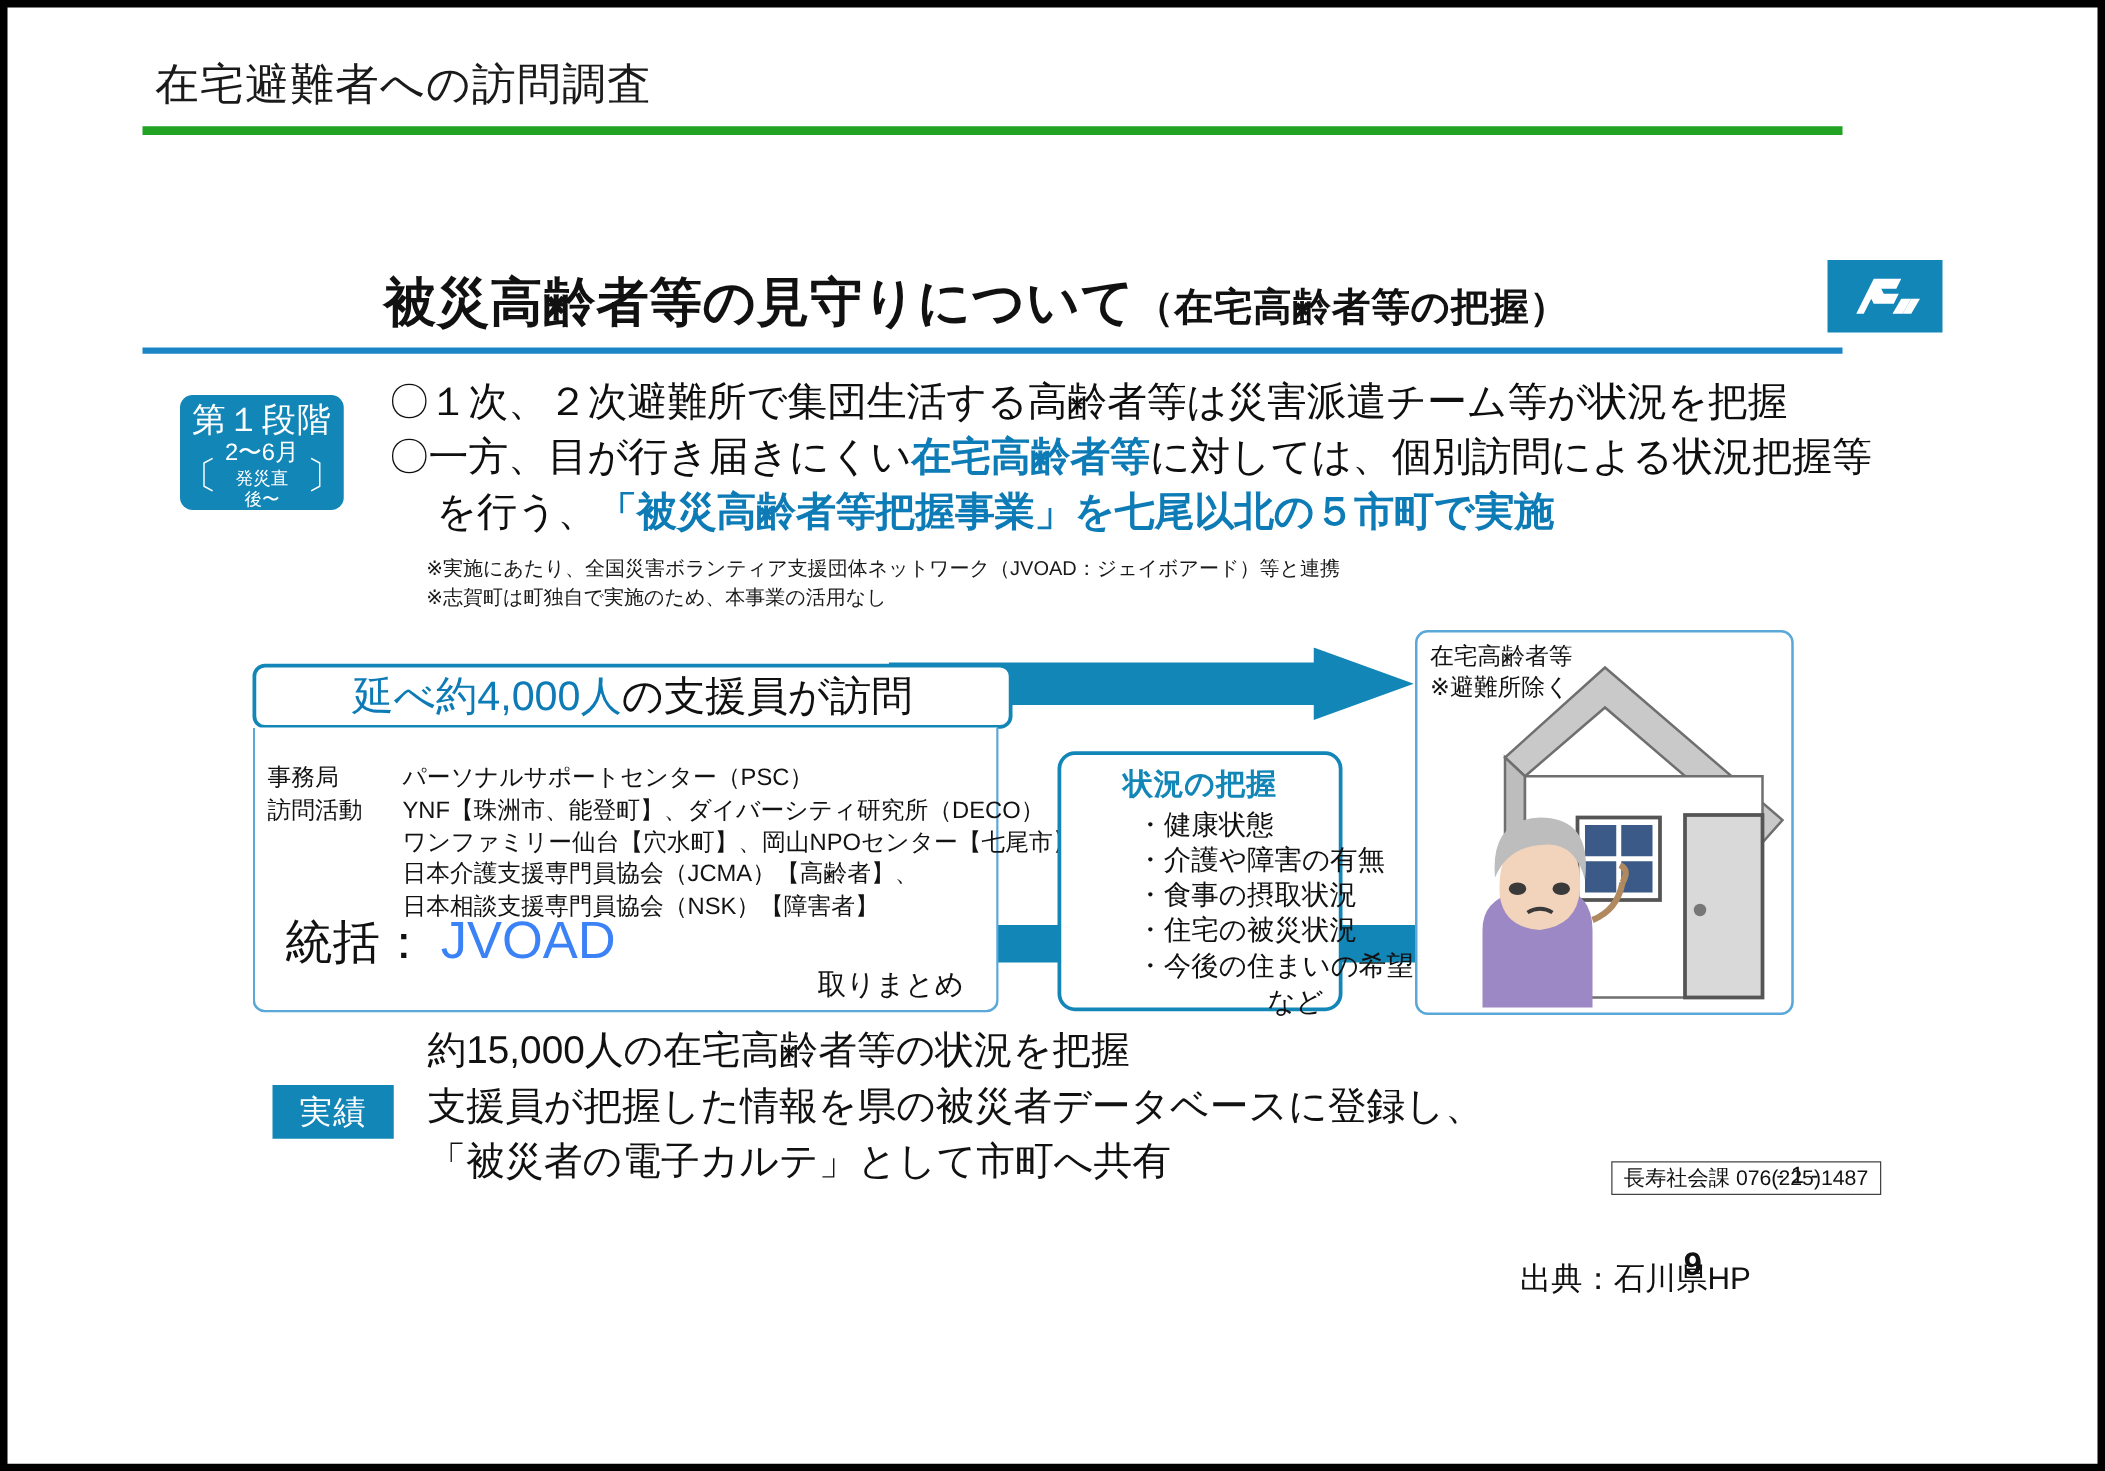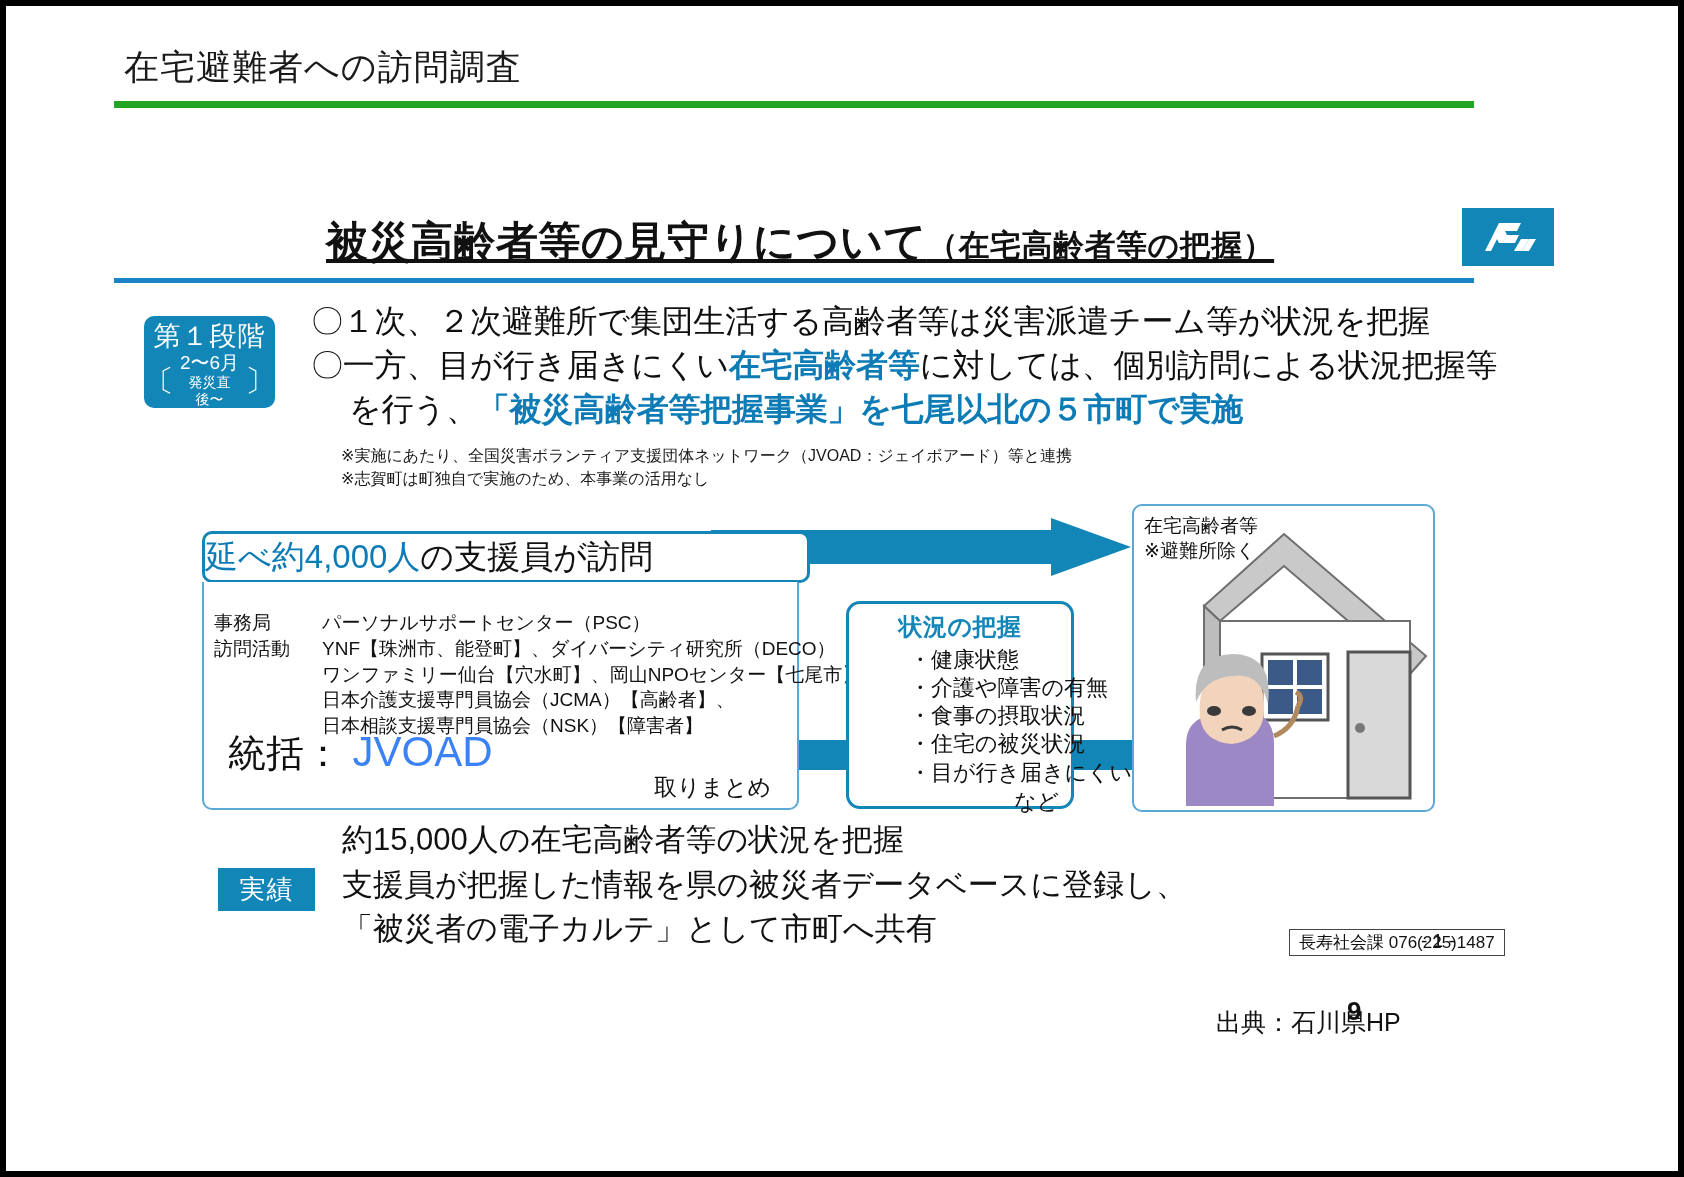--- a/index.html
+++ b/index.html
@@ -22,23 +22,23 @@
     font-size: 35px; color: #1a1a1a; letter-spacing: 1px;
     font-weight: 400;
   }
   .hdr-rule {
     position: absolute; left: 108px; top: 95px;
     width: 1360px; height: 7px; background: #22a324;
   }
 
   
   .main-title {
-    position: absolute; left: 320px; top: 208px;
+    position: absolute; left: 301px; top: 208px;
     font-size: 42px; font-weight: 700; color: #111111;
-    white-space: nowrap; letter-spacing: 0.5px; text-decoration: underline;
+    white-space: nowrap; letter-spacing: 0.5px;
   }
   .main-title .sub {
     font-size: 31px; font-weight: 700;
   }
   .logo-box {
     position: absolute; left: 1456px; top: 202px;
     width: 92px; height: 58px; background: #1386b8;
     display: flex; align-items: center; justify-content: center;
   }
   .logo-box svg { display:block; }
@@ -82,21 +82,21 @@
     position: absolute; left: 498px; top: 718px;
     width: 640px; height: 62px;
   }
 
   
   .headline-box {
     position: absolute; left: 196px; top: 525px;
     width: 608px; height: 52px;
     border: 3px solid #1386b8; border-radius: 10px;
     background: #ffffff;
-    display: flex; align-items: center; 
+    display: flex; align-items: center; justify-content: center;
     white-space: nowrap;
   }
   .headline-box .t { font-size: 33px; color: #111; }
   .headline-box .t .accent { color: #0d7bb5; }
 
   
   .org-panel {
     position: absolute; left: 196px; top: 576px;
     width: 597px; height: 228px;
     border: 2px solid #5aa8d8; border-top: none;
@@ -254,21 +254,21 @@
   </div>
   <div class="torimatome">取りまとめ</div>
 
   <div class="status-box">
     <div class="status-title">状況の把握</div>
     <ul class="status-list">
       <li>・健康状態</li>
       <li>・介護や障害の有無</li>
       <li>・食事の摂取状況</li>
       <li>・住宅の被災状況</li>
-      <li>・目が行き届きにくい</li>
+      <li>・今後の住まいの希望</li>
     </ul>
     <div class="status-nado">など</div>
   </div>
 
   <div class="house-card">
     <svg width="299" height="304" viewBox="0 0 299 304">
 
       <path d="M150 28 L292 150 L276 168 L150 60 L86 115 L70 100 Z" fill="#c9c9c9" stroke="#6f6f6f" stroke-width="2"></path>
       <path d="M70 100 L86 115 L86 292 L70 292 Z" fill="#bdbdbd" stroke="#6f6f6f" stroke-width="2"></path>
 

